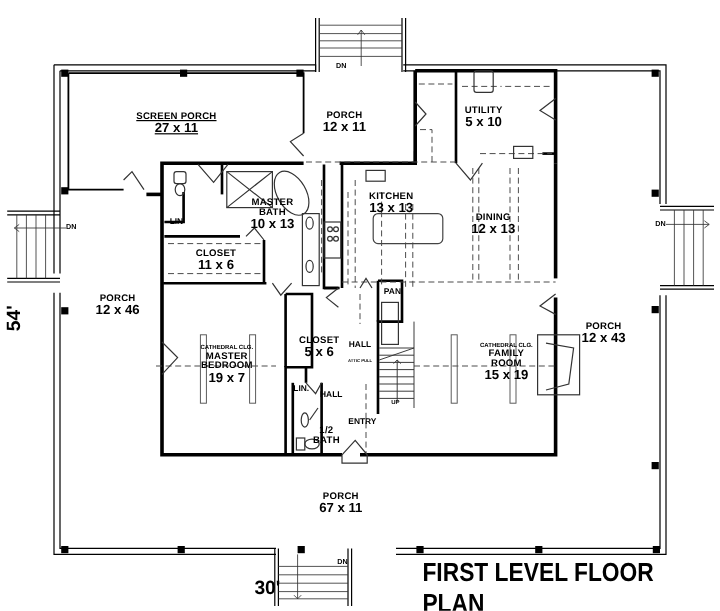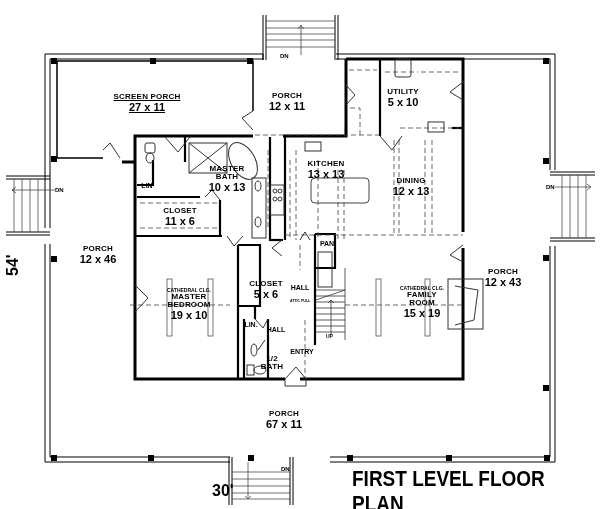--- a/index.html
+++ b/index.html
@@ -221,21 +221,21 @@
   <span class="dm">12 x 46</span>
 </div>
 <div class="lbl" style="left:503px;top:268px;">
   <span class="nm">PORCH</span>
   <span class="dm">12 x 43</span>
 </div>
 <div class="lbl" style="left:189px;top:288px;">
   <span class="tiny">CATHEDRAL CLG.</span>
   <span class="nm">MASTER</span>
   <span class="nm">BEDROOM</span>
-  <span class="dm">19 x 10</span>
+  <span class="dm">19 x 7</span>
 </div>
 <div class="lbl" style="left:266px;top:280px;">
   <span class="nm">CLOSET</span>
   <span class="dm">5 x 6</span>
 </div>
 <div class="lbl" style="left:402px;top:286px;margin-left:20px;">
   <span class="tiny">CATHEDRAL CLG.</span>
   <span class="nm">FAMILY</span>
   <span class="nm">ROOM</span>
   <span class="dm">15 x 19</span>

